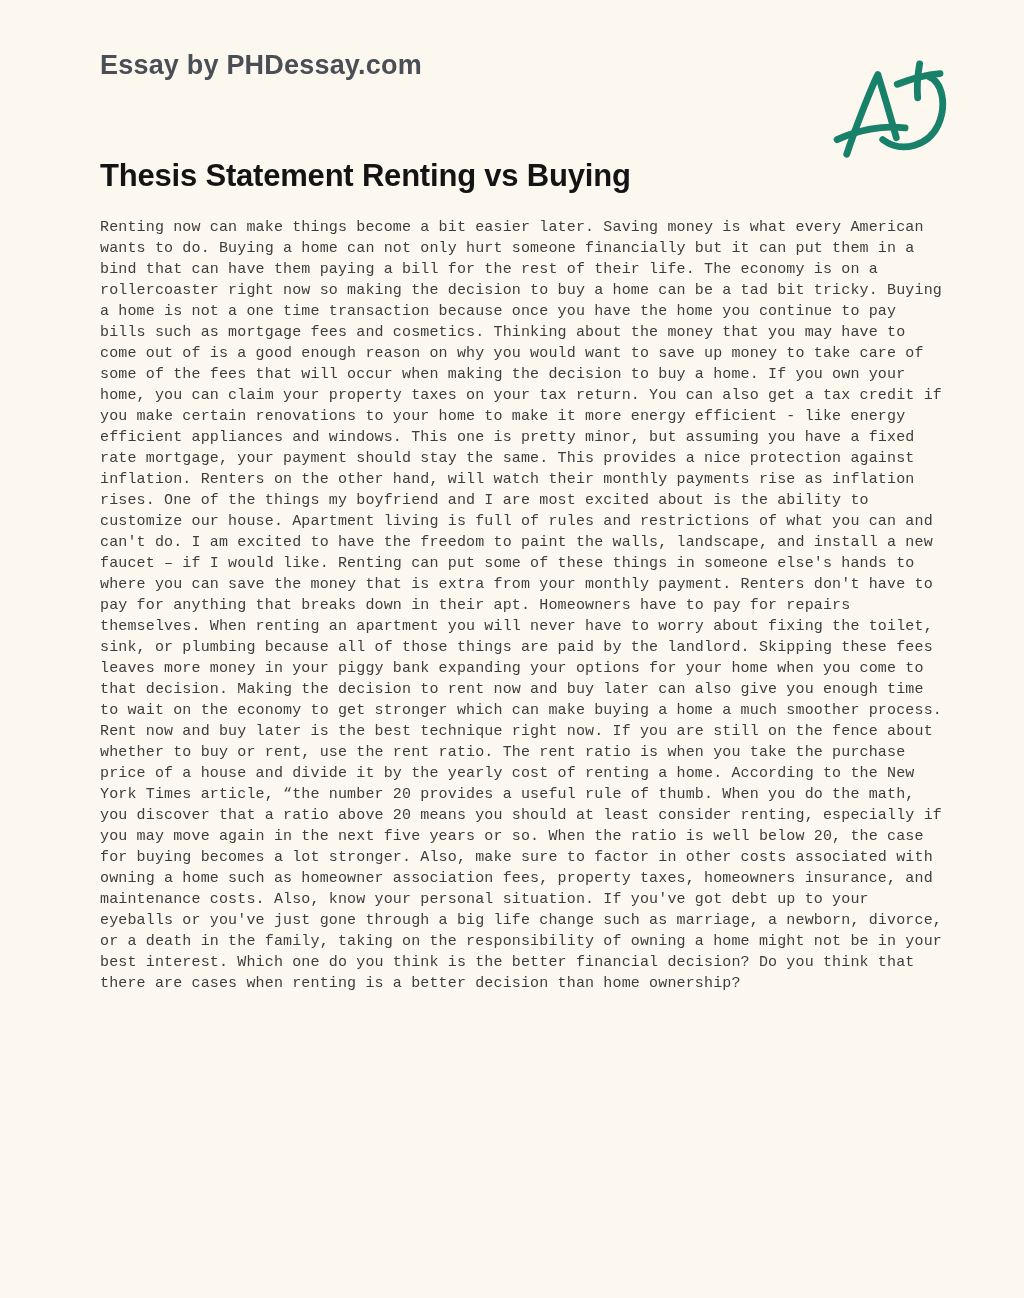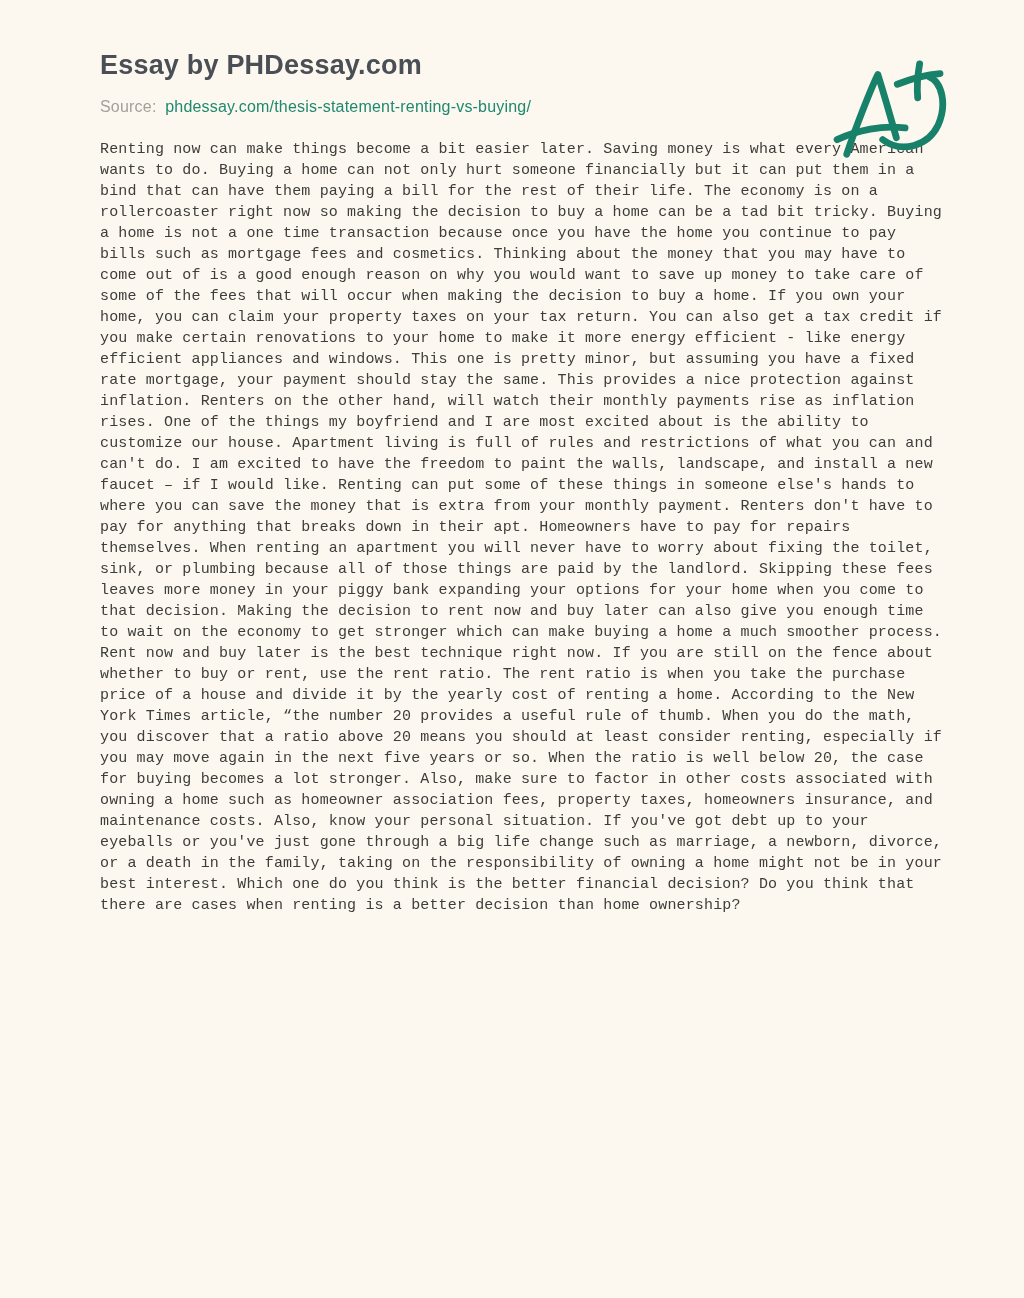--- a/index.html
+++ b/index.html
@@ -77,41 +77,38 @@
   }
 </style>
 </head>
 <body>
 
 <div class="page">
 
   <header class="header">
     <h1 class="site-title">Essay by PHDessay.com</h1>
 
-    <p class="source-line">
-      <span>Source:</span>
-      <a href="phdessay.com/thesis-statement-renting-vs-buying/">phdessay.com/thesis-statement-renting-vs-buying/</a>
-    </p>
 
     <div class="logo">
       <svg viewBox="0 0 115 105" fill="none" xmlns="http://www.w3.org/2000/svg">
         <g stroke="#17816A" stroke-width="7" stroke-linecap="round" stroke-linejoin="round" fill="none">
 
           <path d="M13 99 C22 72 38 31 45 17 C50 33 59 64 64 82"></path>
 
           <path d="M3 84 C24 74 50 69 73 72"></path>
 
           <path d="M88 6 C86 17 85 29 86 41"></path>
 
           <path d="M65 27 C80 21 96 17 109 16"></path>
 
           <path d="M97 19 C112 25 116 49 107 69 C97 90 70 99 50 84"></path>
         </g>
       </svg>
     </div>
   </header>
 
   <main>
+    <h2 class="essay-title">Thesis Statement Renting vs Buying</h2>
 
     <p class="essay-body">Renting now can make things become a bit easier later. Saving money is what every American wants to do. Buying a home can not only hurt someone financially but it can put them in a bind that can have them paying a bill for the rest of their life. The economy is on a rollercoaster right now so making the decision to buy a home can be a tad bit tricky. Buying a home is not a one time transaction because once you have the home you continue to pay bills such as mortgage fees and cosmetics. Thinking about the money that you may have to come out of is a good enough reason on why you would want to save up money to take care of some of the fees that will occur when making the decision to buy a home. If you own your home, you can claim your property taxes on your tax return. You can also get a tax credit if you make certain renovations to your home to make it more energy efficient - like energy efficient appliances and windows. This one is pretty minor, but assuming you have a fixed rate mortgage, your payment should stay the same. This provides a nice protection against inflation. Renters on the other hand, will watch their monthly payments rise as inflation rises. One of the things my boyfriend and I are most excited about is the ability to customize our house. Apartment living is full of rules and restrictions of what you can and can't do. I am excited to have the freedom to paint the walls, landscape, and install a new faucet – if I would like. Renting can put some of these things in someone else's hands to where you can save the money that is extra from your monthly payment. Renters don't have to pay for anything that breaks down in their apt. Homeowners have to pay for repairs themselves. When renting an apartment you will never have to worry about fixing the toilet, sink, or plumbing because all of those things are paid by the landlord. Skipping these fees leaves more money in your piggy bank expanding your options for your home when you come to that decision. Making the decision to rent now and buy later can also give you enough time to wait on the economy to get stronger which can make buying a home a much smoother process. Rent now and buy later is the best technique right now. If you are still on the fence about whether to buy or rent, use the rent ratio. The rent ratio is when you take the purchase price of a house and divide it by the yearly cost of renting a home. According to the New York Times article, “the number 20 provides a useful rule of thumb. When you do the math, you discover that a ratio above 20 means you should at least consider renting, especially if you may move again in the next five years or so. When the ratio is well below 20, the case for buying becomes a lot stronger. Also, make sure to factor in other costs associated with owning a home such as homeowner association fees, property taxes, homeowners insurance, and maintenance costs. Also, know your personal situation. If you've got debt up to your eyeballs or you've just gone through a big life change such as marriage, a newborn, divorce, or a death in the family, taking on the responsibility of owning a home might not be in your best interest. Which one do you think is the better financial decision? Do you think that there are cases when renting is a better decision than home ownership?</p>
   </main>
 
 </div>
 
 </body></html>

